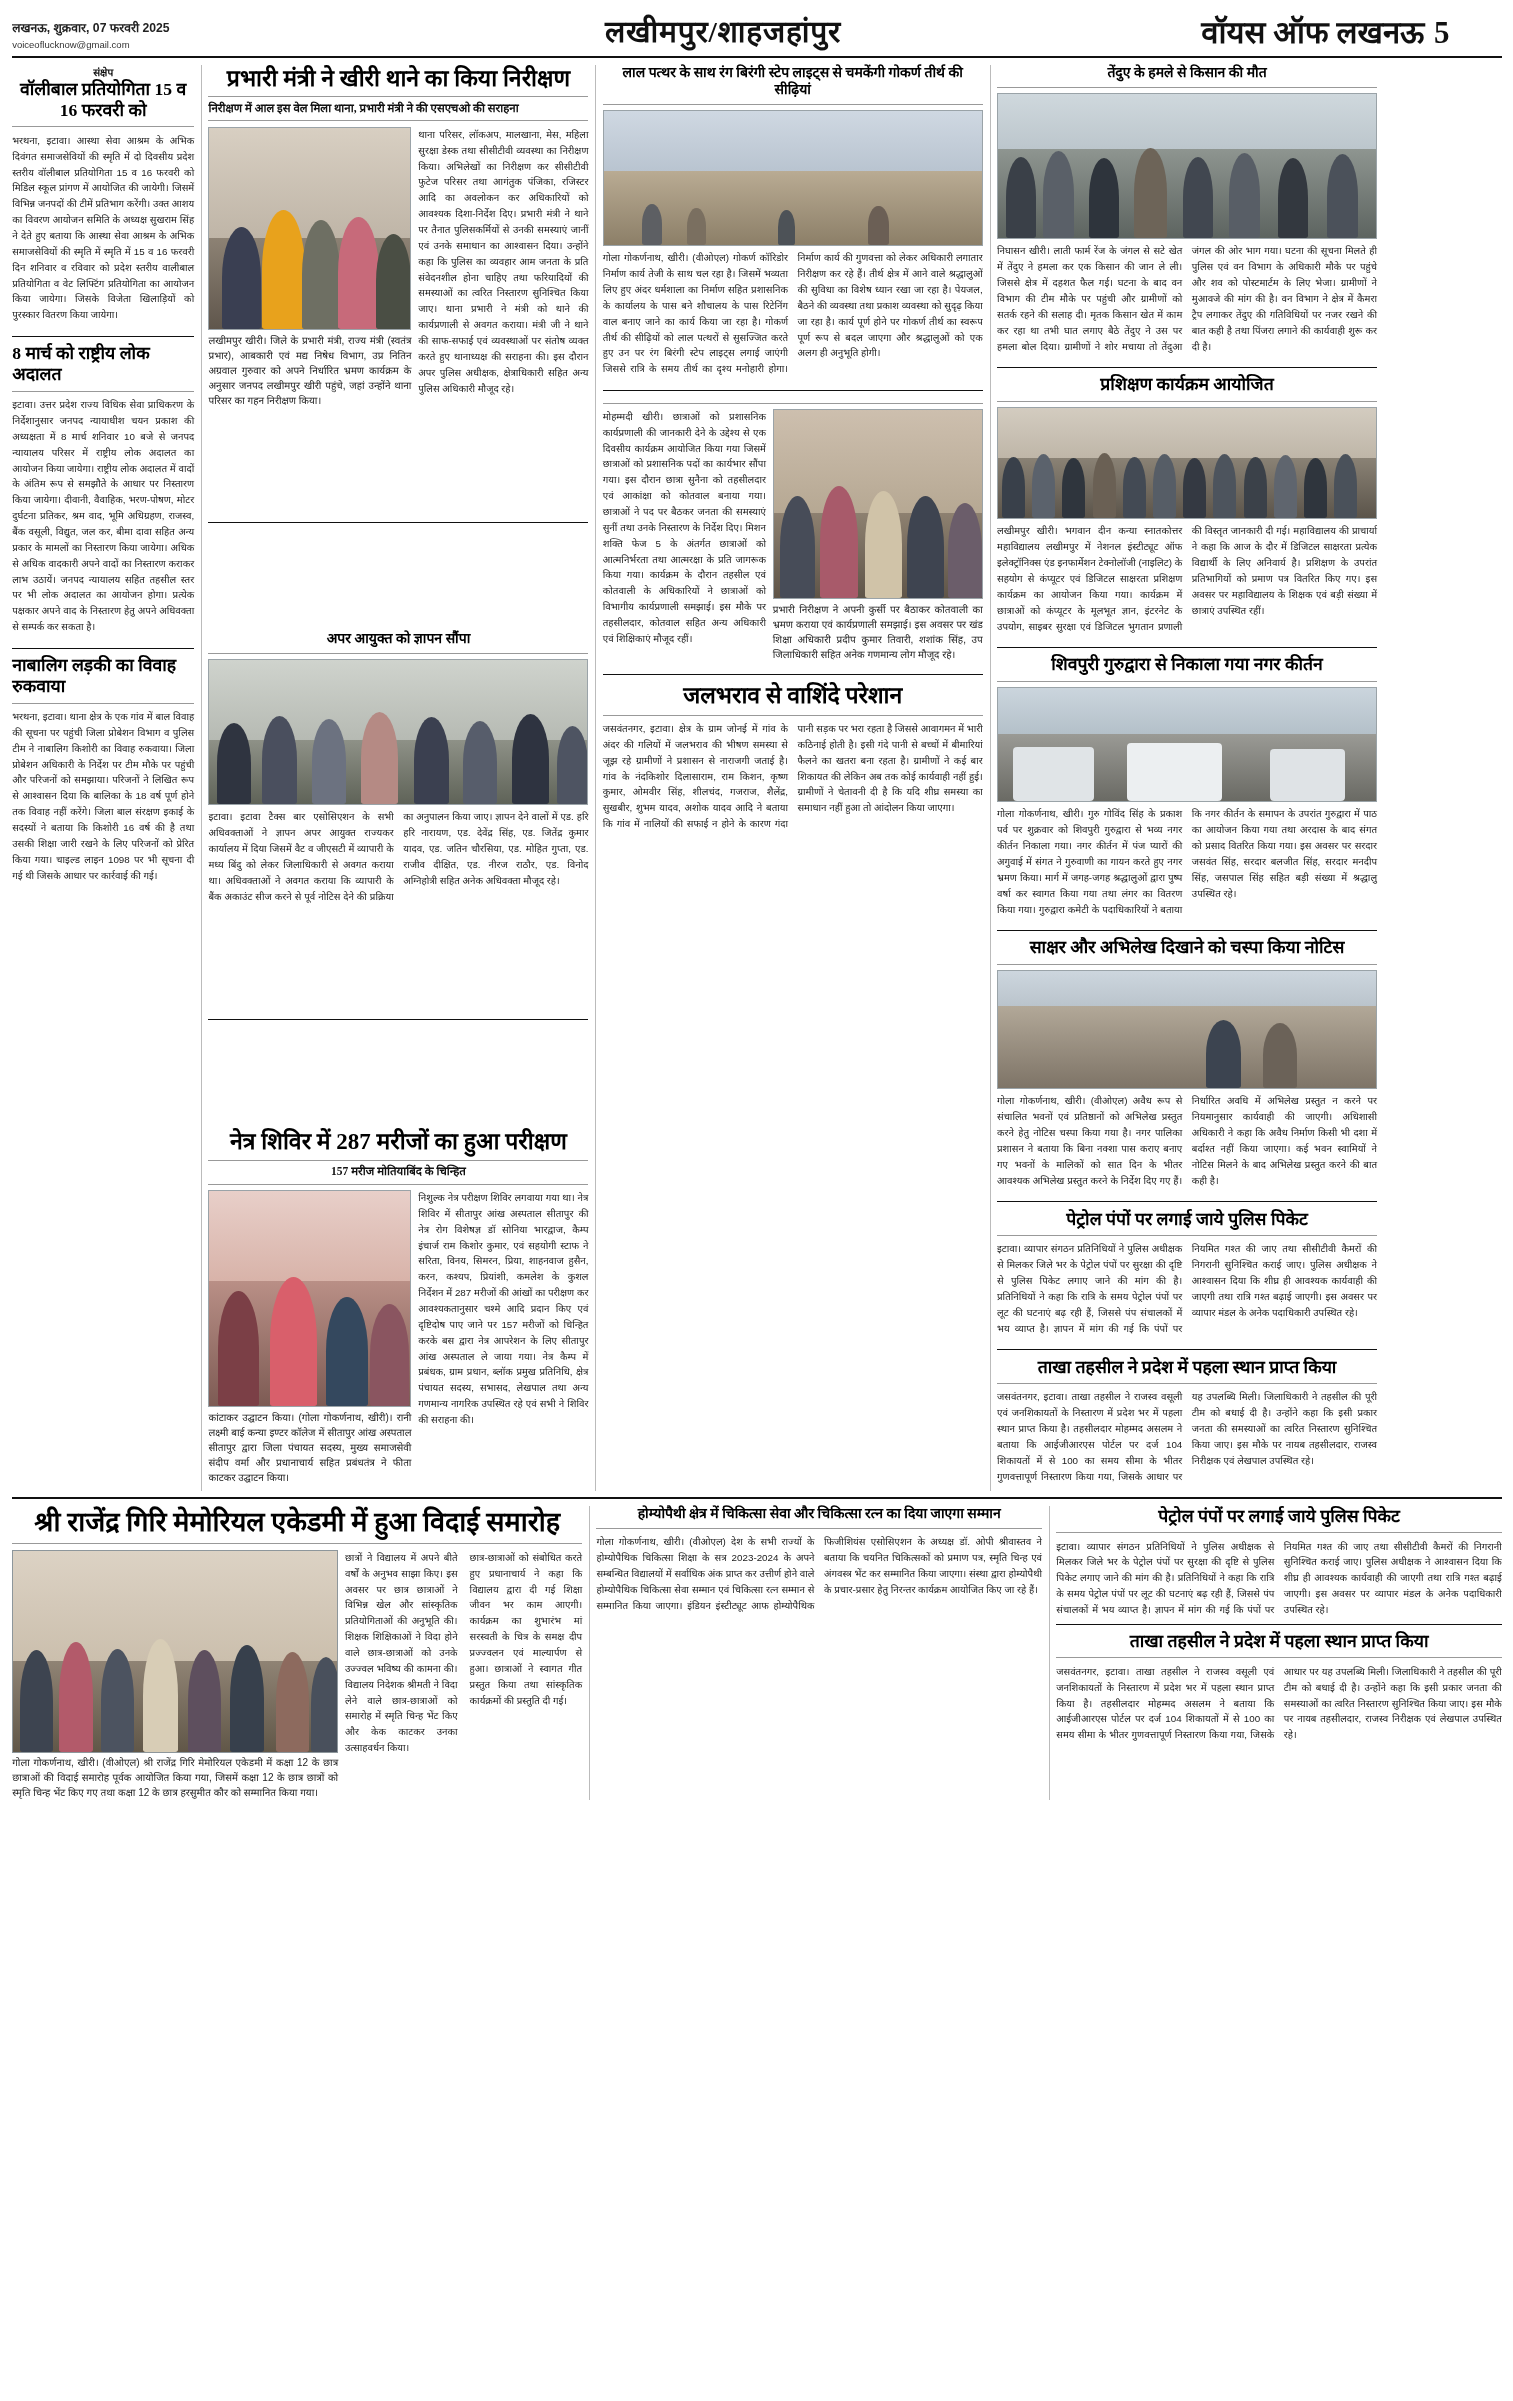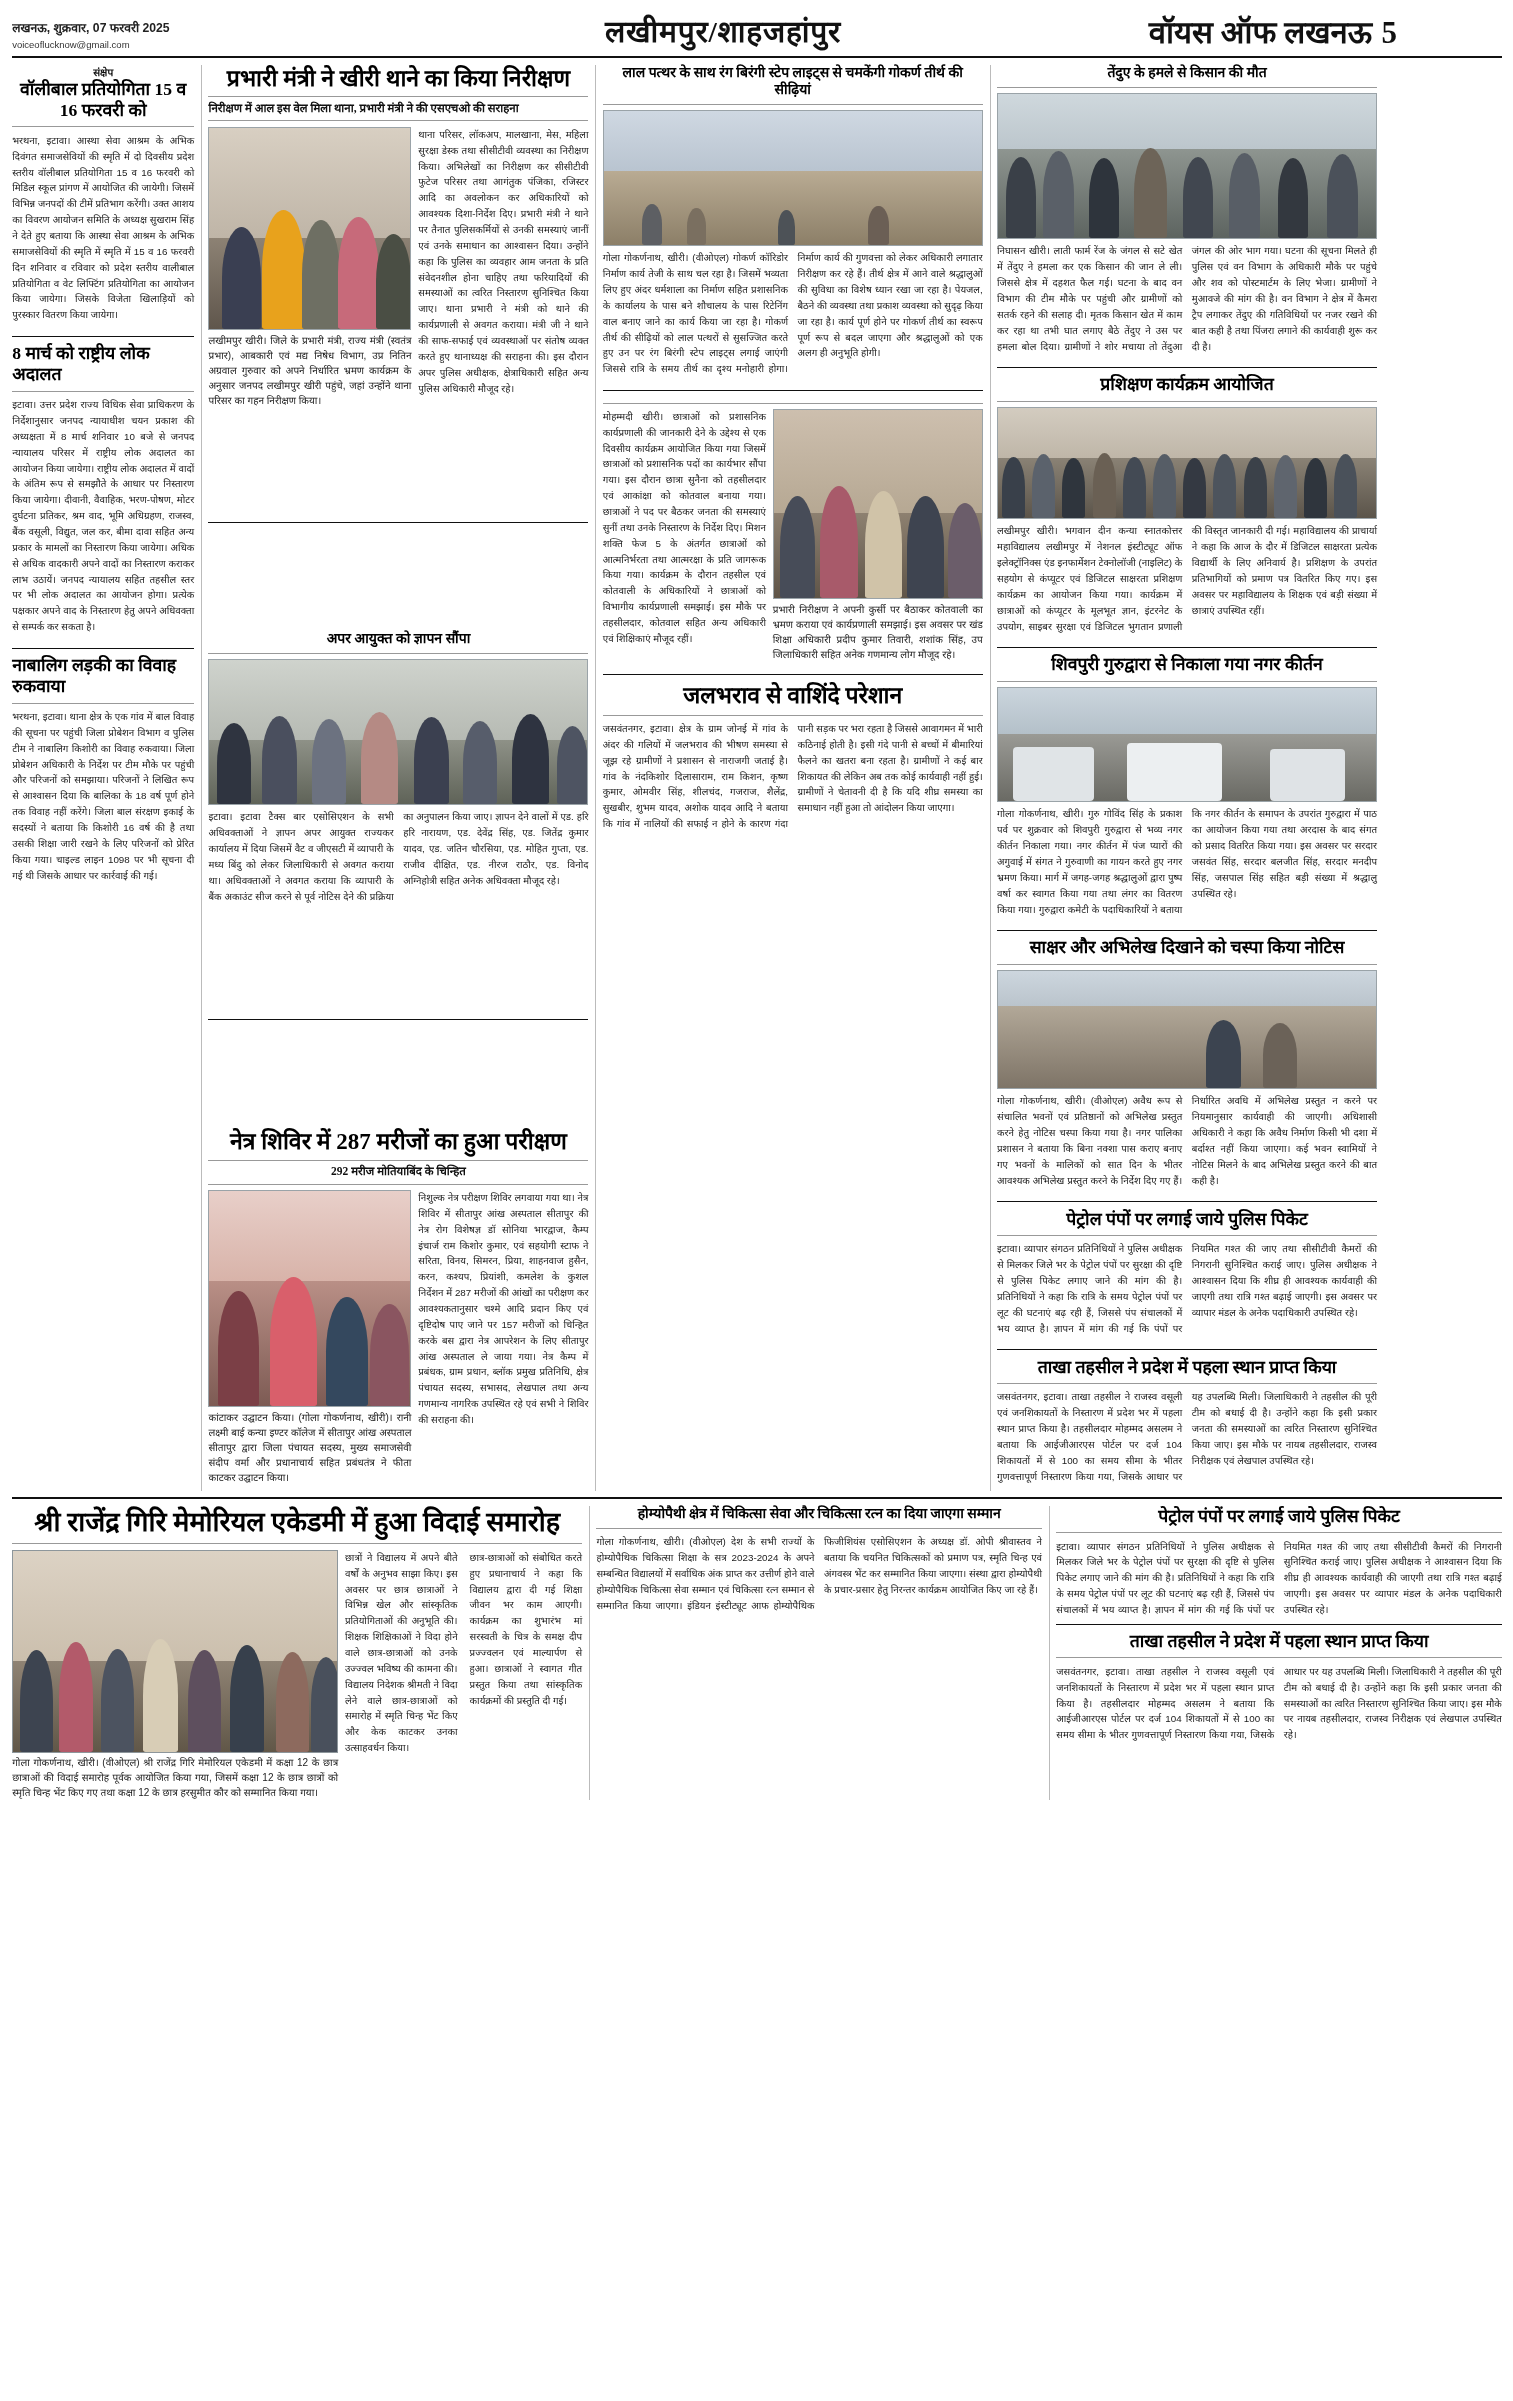--- a/index.html
+++ b/index.html
@@ -34,21 +34,21 @@
     flex: 1;
     text-align: center;
     font-family: "Liberation Serif", serif;
     font-weight: bold;
     font-size: 30px;
     letter-spacing: 0.7px;
     padding-bottom: 1.4px;
   }
   .mh-right {
     width: 353px;
-    text-align: left;
+    text-align: center;
     font-family: "Liberation Serif", serif;
     font-weight: bold;
     font-size: 31px;
     white-space: nowrap;
   }
   .mh-right .pageno { font-size: 31px; margin-left: 9.5px; }
 
   
   .content {
     display: flex;
@@ -240,21 +240,21 @@
             <span style="left:92%;width:31px;height:78px;background:#4e5462;"></span>
           </div>
         </div>
         <div class="body-text cols2">इटावा। इटावा टैक्स बार एसोसिएशन के सभी अधिवक्ताओं ने ज्ञापन अपर आयुक्त राज्यकर कार्यालय में दिया जिसमें वैट व जीएसटी में व्यापारी के मध्य बिंदु को लेकर जिलाधिकारी से अवगत कराया था। अधिवक्ताओं ने अवगत कराया कि व्यापारी के बैंक अकाउंट सीज करने से पूर्व नोटिस देने की प्रक्रिया का अनुपालन किया जाए। ज्ञापन देने वालों में एड. हरि हरि नारायण, एड. देवेंद्र सिंह, एड. जितेंद्र कुमार यादव, एड. जतिन चौरसिया, एड. मोहित गुप्ता, एड. राजीव दीक्षित, एड. नीरज राठौर, एड. विनोद अग्निहोत्री सहित अनेक अधिवक्ता मौजूद रहे।</div>
       </div>
 
       <div class="rule"></div>
 
       <div class="block">
         <div class="hl-serif h-xl hdr-center tight">नेत्र शिविर में 287 मरीजों का हुआ परीक्षण</div>
-        <div class="subhead hdr-center">292 मरीज मोतियाबिंद के चिन्हित</div>
+        <div class="subhead hdr-center">157 मरीज मोतियाबिंद के चिन्हित</div>
         <div style="display:flex;gap:6.8px;">
           <div style="width:203px;">
             <div class="photo rosy" style="height:217px;">
               <div class="sky"></div>
                 <div class="ground"></div>
               <div class="crowd">
                 <span style="left:4%;width:41px;height:115px;background:#7b3f46;"></span>
                 <span style="left:30%;width:47px;height:129px;background:#d95f6b;"></span>
                 <span style="left:58%;width:42px;height:109px;background:#34485e;"></span>
                 <span style="left:80%;width:39px;height:102px;background:#8a5560;"></span>

